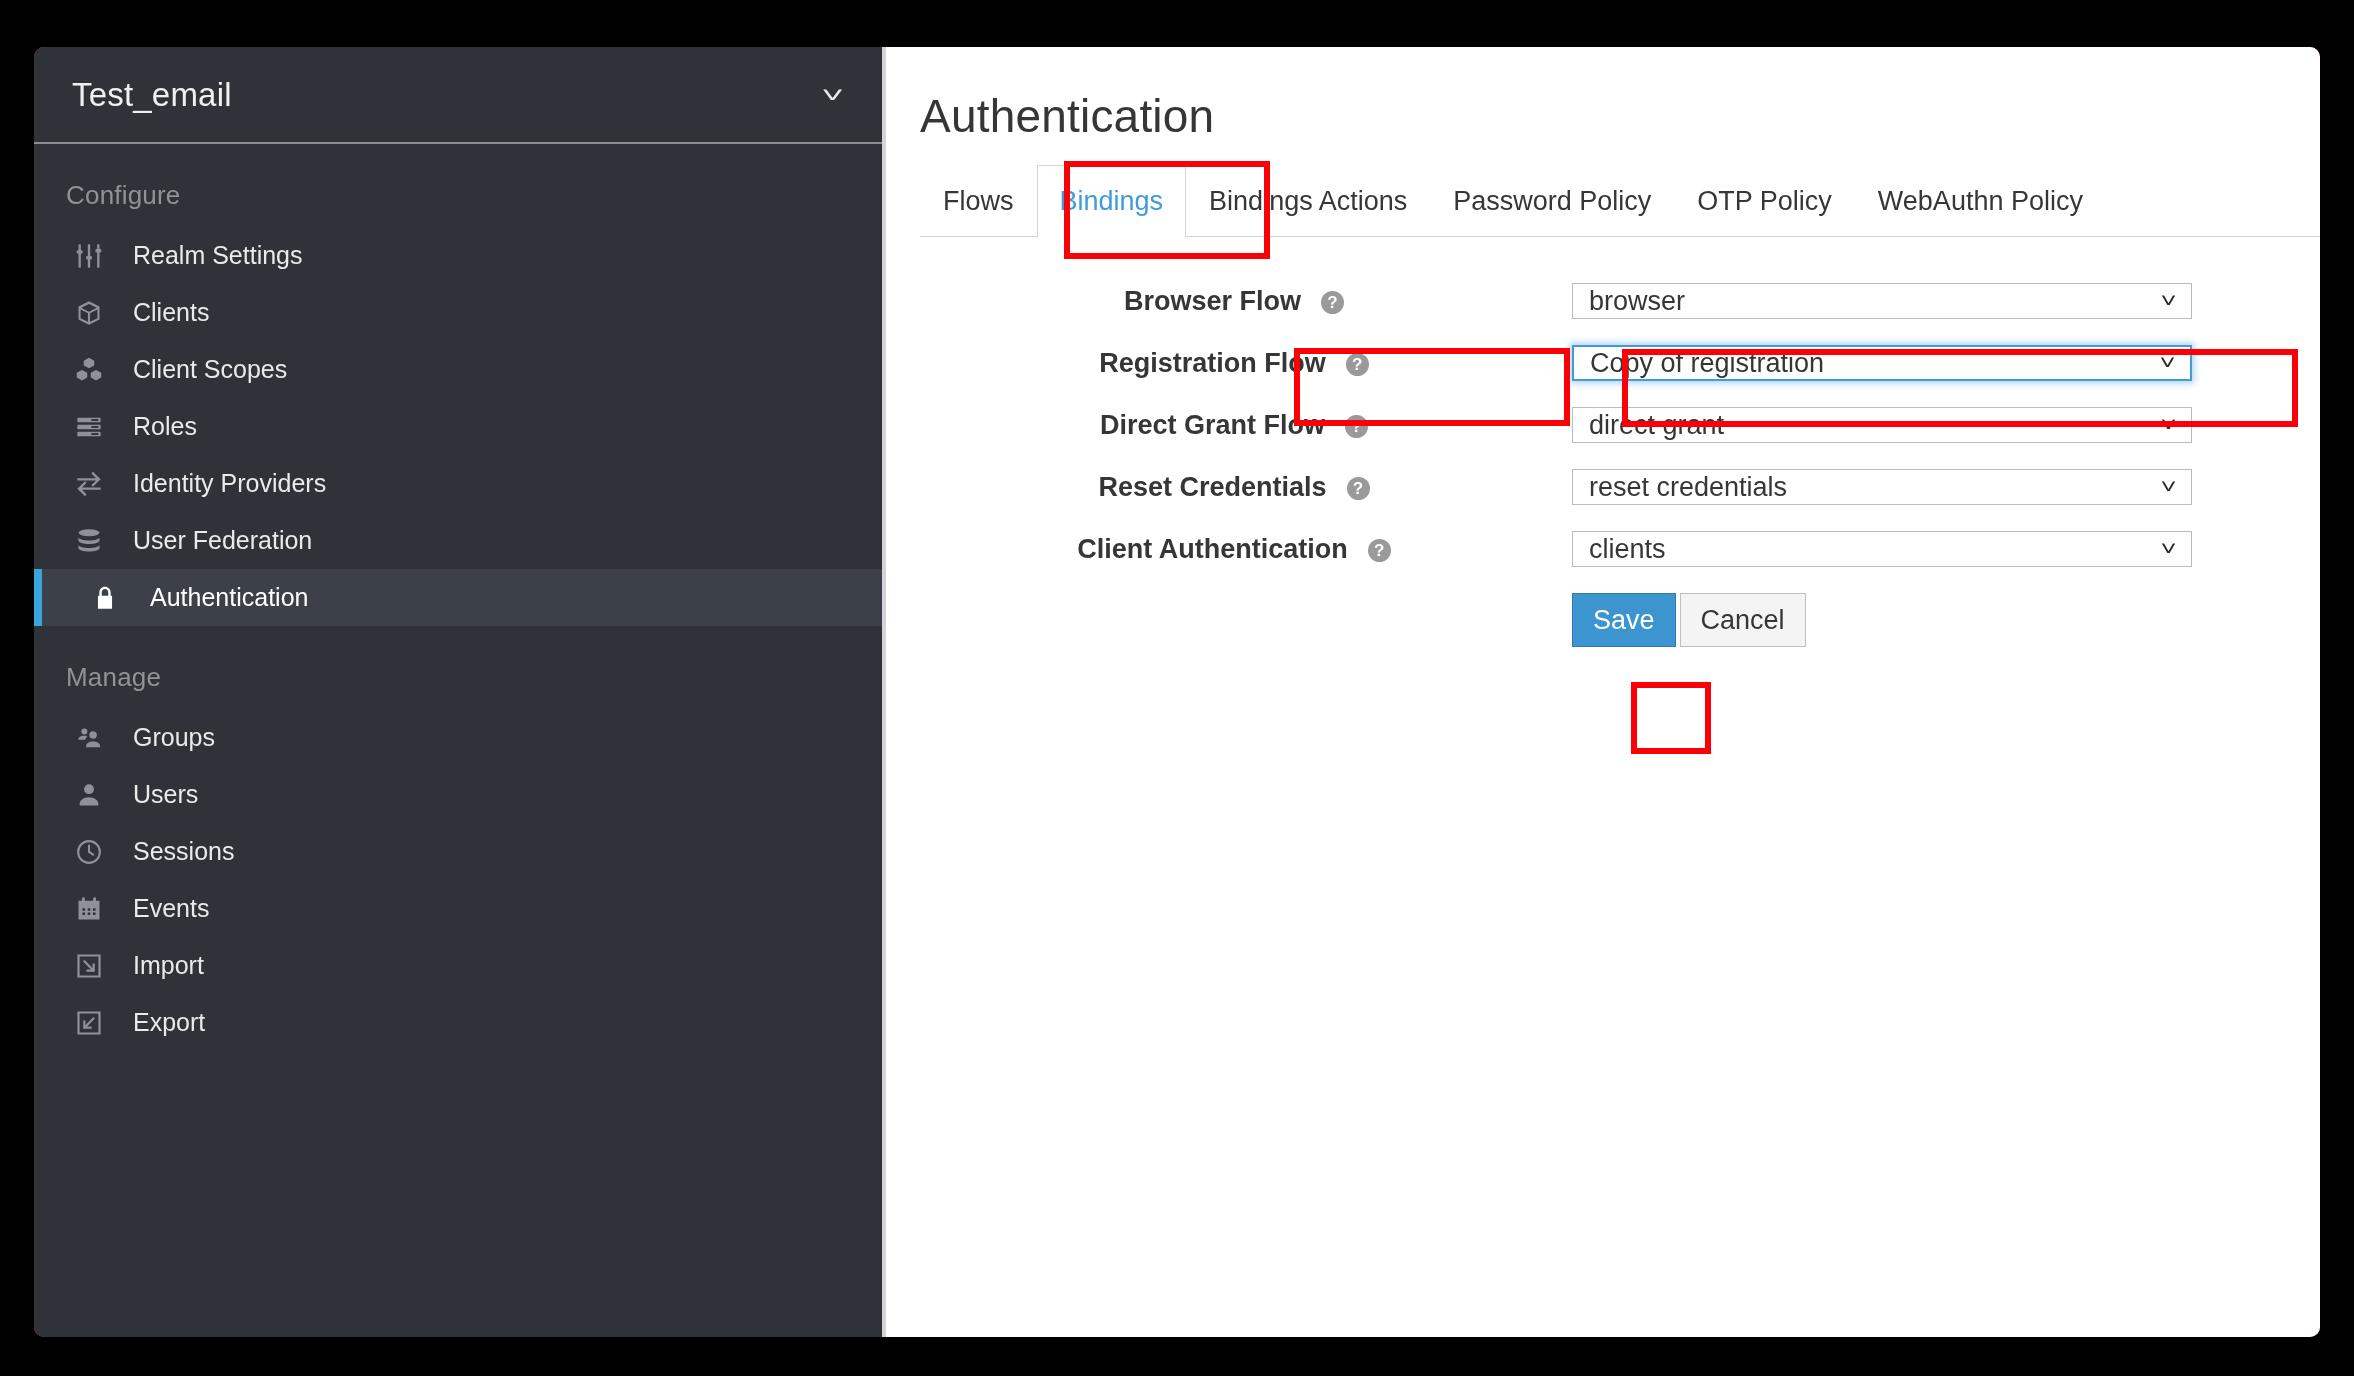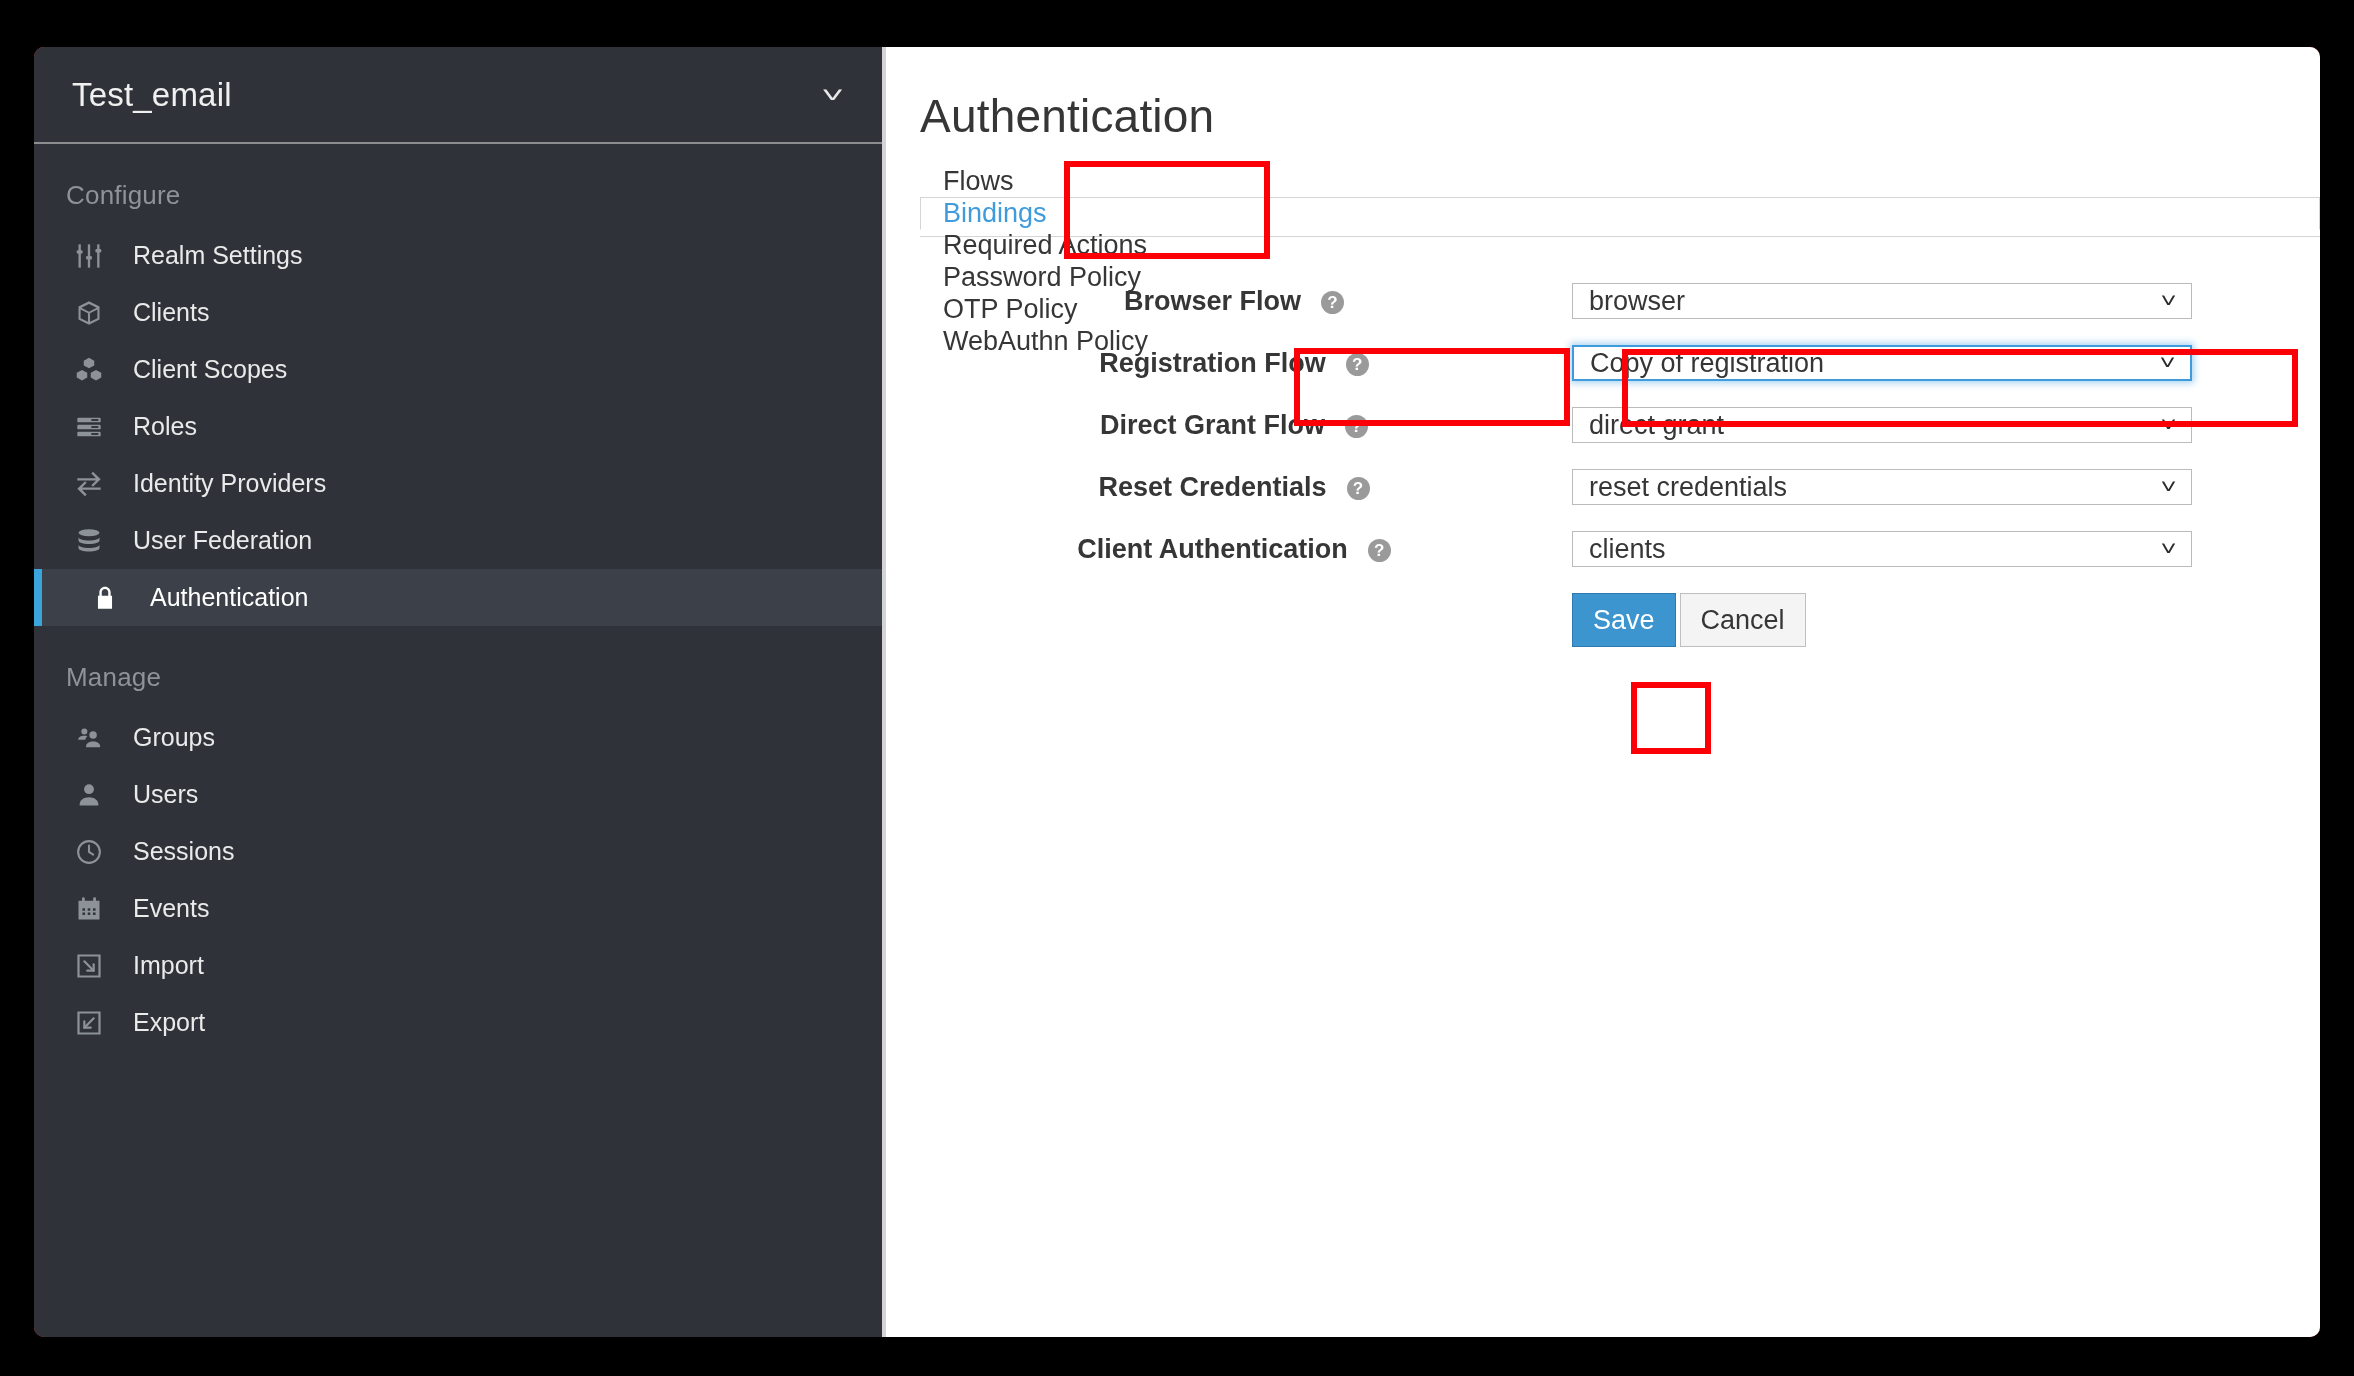--- a/index.html
+++ b/index.html
@@ -131,21 +131,20 @@
     margin-top: 22px;
     padding-left: 34px;
     height: 72px;
   }
   .tabs {
     display: flex;
     align-items: stretch;
     height: 72px;
     position: relative;
     z-index: 2;
-    flex-direction: column;
   }
   .tab {
     display: flex;
     align-items: center;
     padding: 0 22px;
     font-size: 27px;
     color: #363636;
     cursor: pointer;
     background: transparent;
     border: 1px solid transparent;
@@ -461,21 +460,21 @@
 
       <div class="tabs-wrap">
         <div class="tabs">
           <div class="tab">
             <span>Flows</span>
           </div>
           <div class="tab active">
             <span>Bindings</span>
           </div>
           <div class="tab">
-            <span>Required Actions</span>
+            <span>Bindings Actions</span>
           </div>
           <div class="tab">
             <span>Password Policy</span>
           </div>
           <div class="tab">
             <span>OTP Policy</span>
           </div>
           <div class="tab">
             <span>WebAuthn Policy</span>
           </div>

